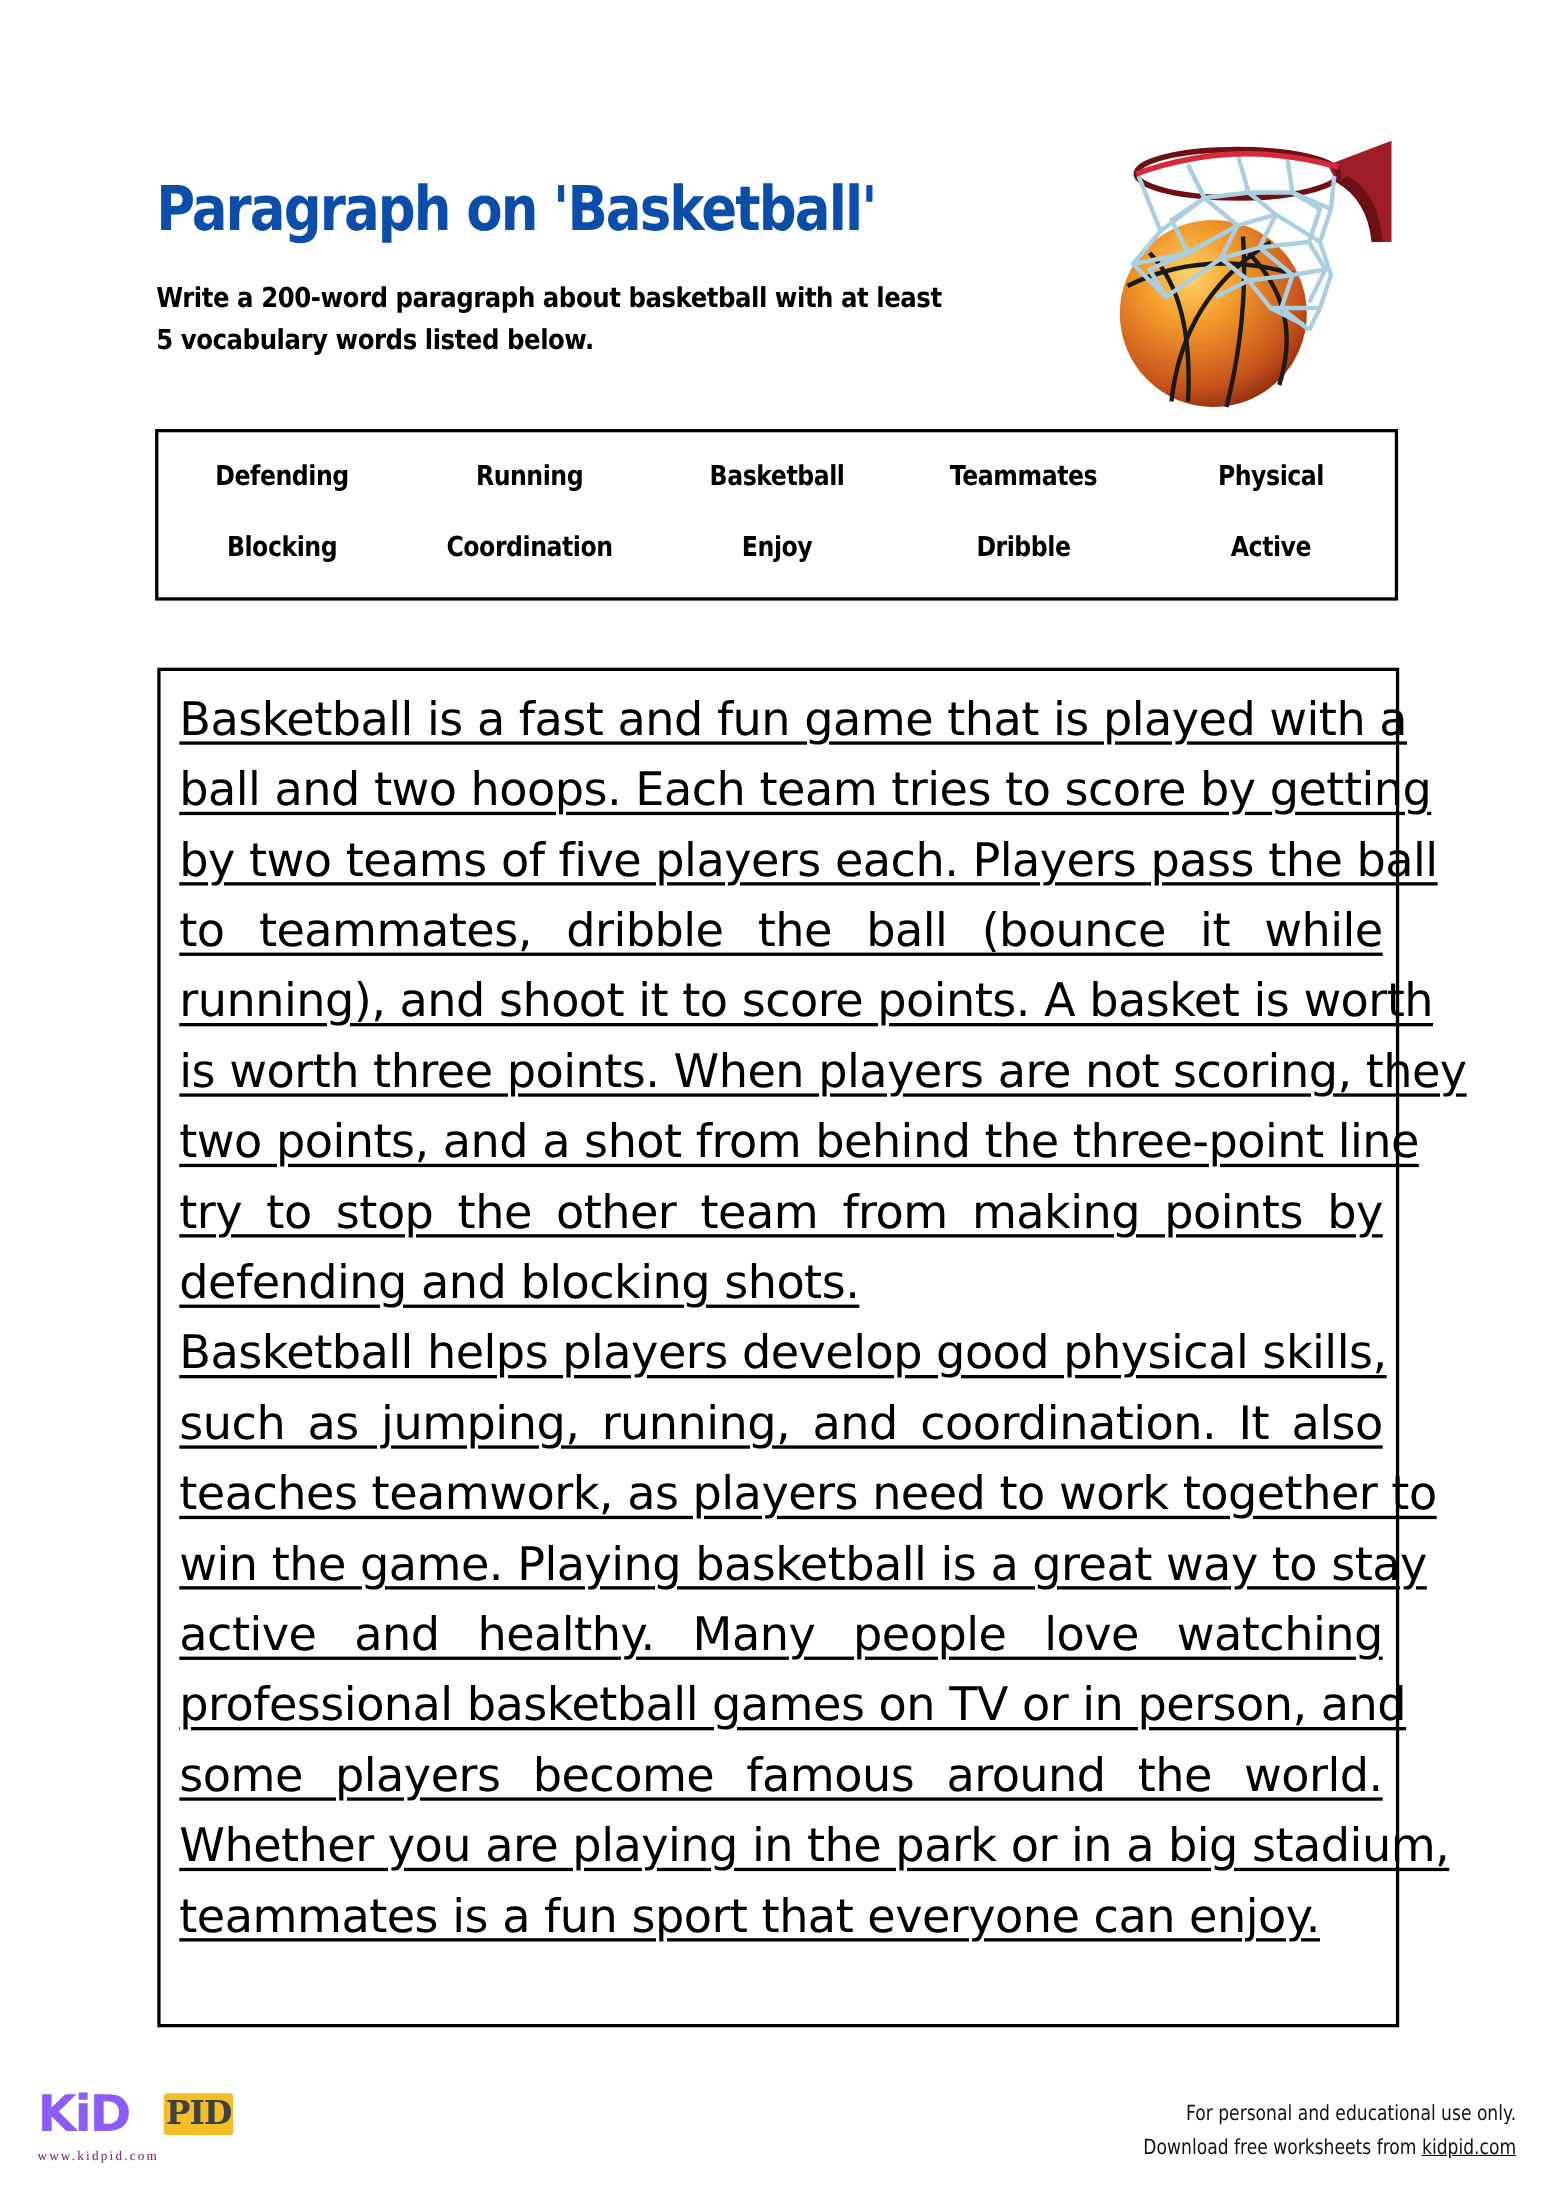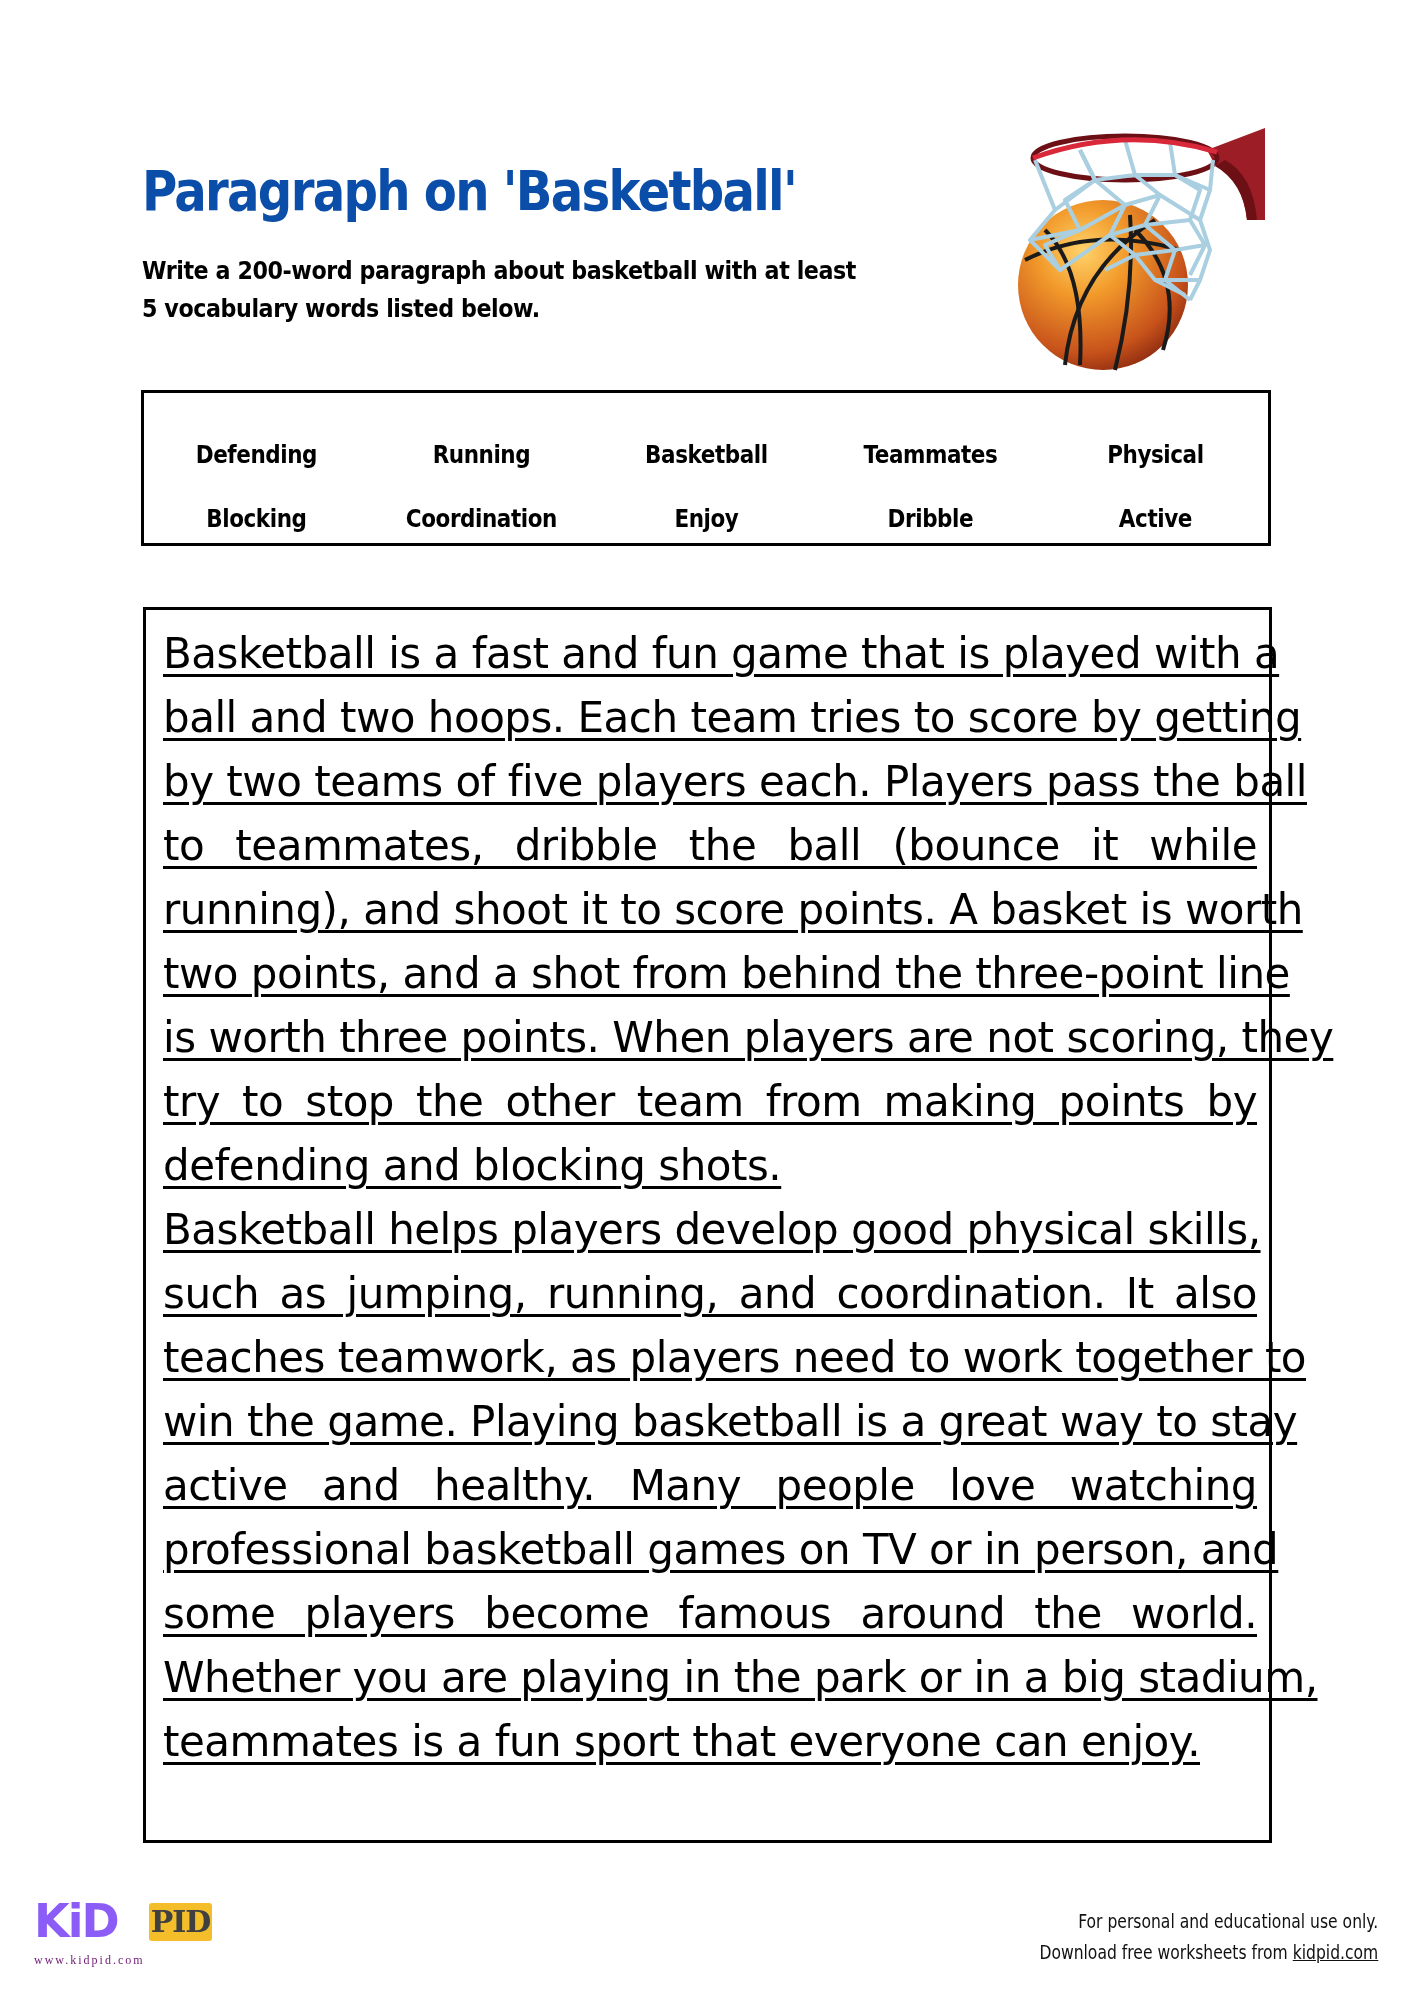--- a/index.html
+++ b/index.html
@@ -22,21 +22,21 @@
 
   .hoop-graphic { position: absolute; left: 985px; top: 120px; width: 295px; height: 255px; }
 
   .vocab-box {
     position: absolute; left: 141px; top: 390px; width: 1124px; height: 150px;
     border: 3px solid #000; box-sizing: content-box;
   }
   .vocab-grid {
     position: absolute; left: 0; top: 0; width: 100%; height: 100%;
     display: grid; grid-template-columns: repeat(5, 1fr); grid-template-rows: 64px 64px;
-    padding-top: 30px; box-sizing: border-box;
+    padding-top: 8px; box-sizing: border-box;
   }
   .vocab-word {
     text-align: center; font-family: "DejaVu Sans", sans-serif; font-weight: bold;
     font-size: 25px; line-height: 64px; white-space: nowrap;
     transform: scaleX(0.86); letter-spacing: -0.5px;
   }
 
   .paragraph-box {
     position: absolute; left: 143px; top: 607px; width: 1123px; height: 1230px;
     border: 3px solid #000; box-sizing: content-box;
@@ -131,22 +131,22 @@
   </div>
 </div>
 
 <div class="paragraph-box">
   <div class="paragraph-lines" id="paragraph-lines">
       <div class="p-line">Basketball is a fast and fun game that is played with a</div>
       <div class="p-line">ball and two hoops. Each team tries to score by getting</div>
       <div class="p-line">by two teams of five players each. Players pass the ball</div>
       <div class="p-line">to teammates, dribble the ball (bounce it while</div>
       <div class="p-line">running), and shoot it to score points. A basket is worth</div>
+      <div class="p-line">is worth three points. When players are not scoring, they</div>
       <div class="p-line">two points, and a shot from behind the three-point line</div>
-      <div class="p-line">is worth three points. When players are not scoring, they</div>
       <div class="p-line">try to stop the other team from making points by</div>
       <div class="p-line last">defending and blocking shots.</div>
       <div class="p-line">Basketball helps players develop good physical skills,</div>
       <div class="p-line">such as jumping, running, and coordination. It also</div>
       <div class="p-line">teaches teamwork, as players need to work together to</div>
       <div class="p-line">win the game. Playing basketball is a great way to stay</div>
       <div class="p-line">active and healthy. Many people love watching</div>
       <div class="p-line">professional basketball games on TV or in person, and</div>
       <div class="p-line">some players become famous around the world.</div>
       <div class="p-line">Whether you are playing in the park or in a big stadium,</div>

